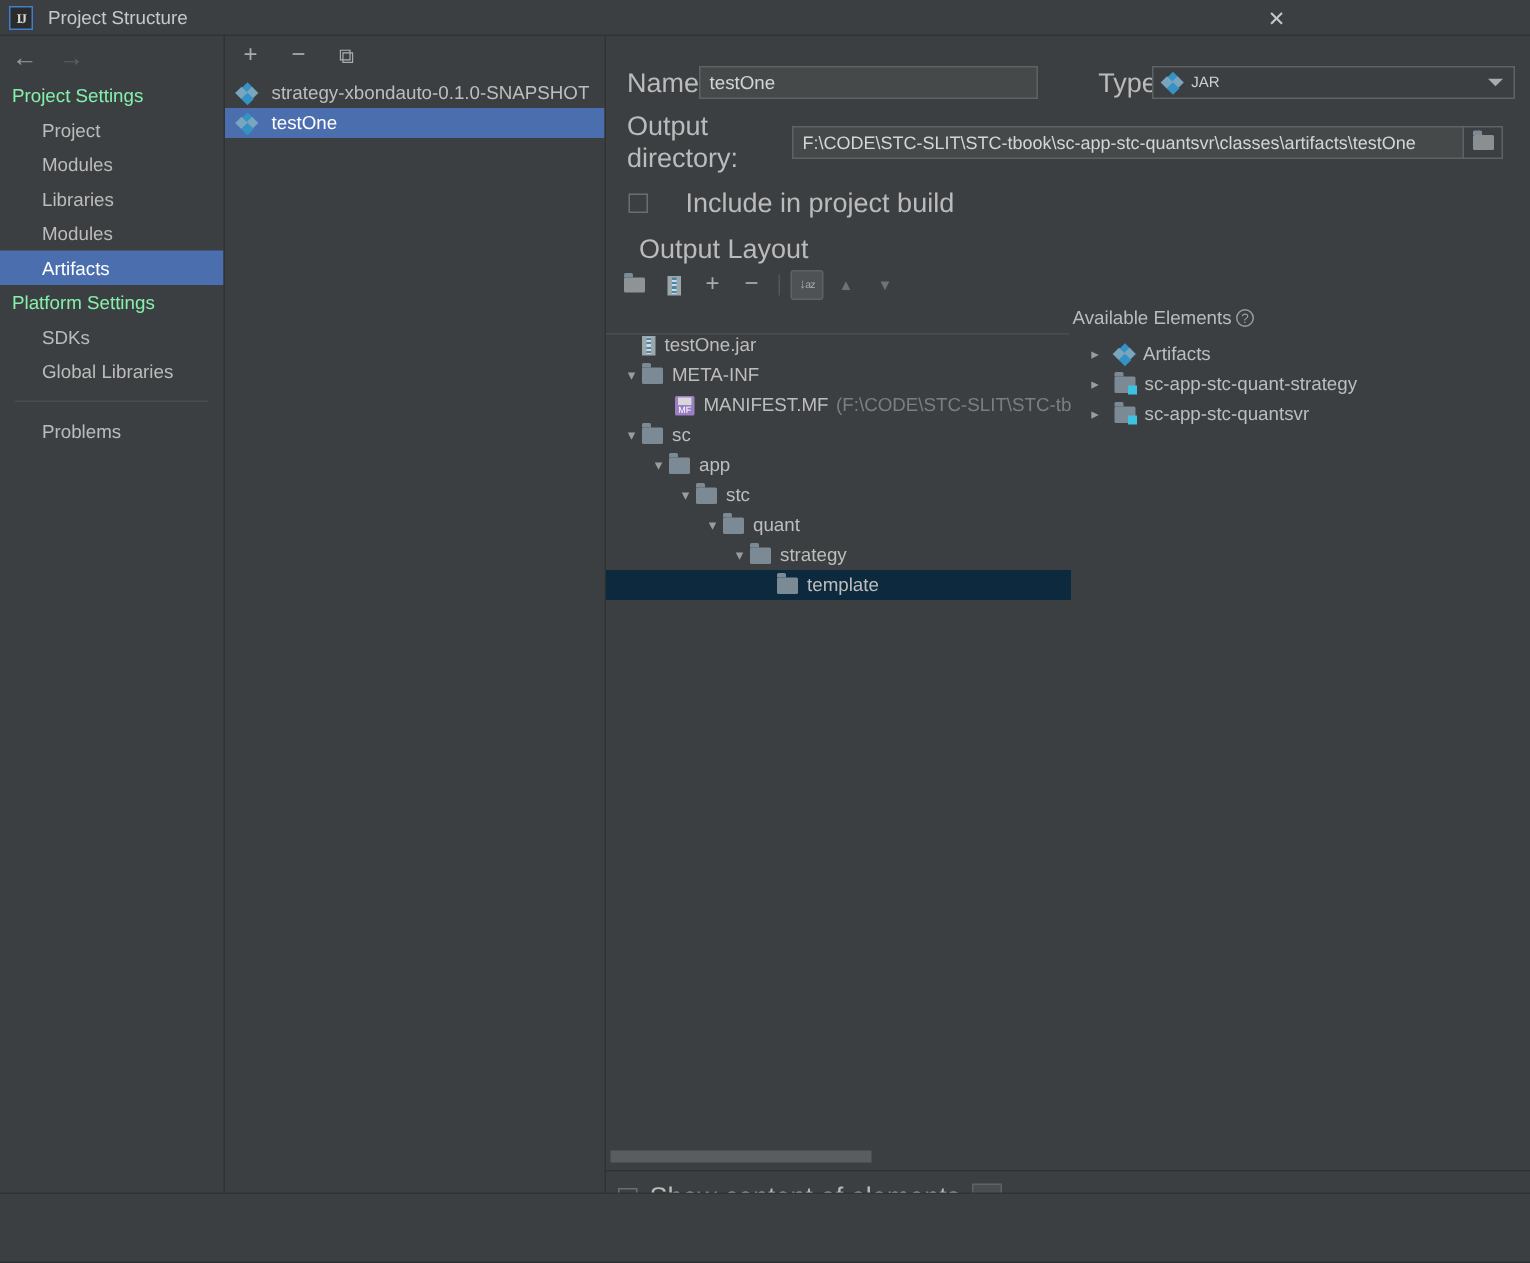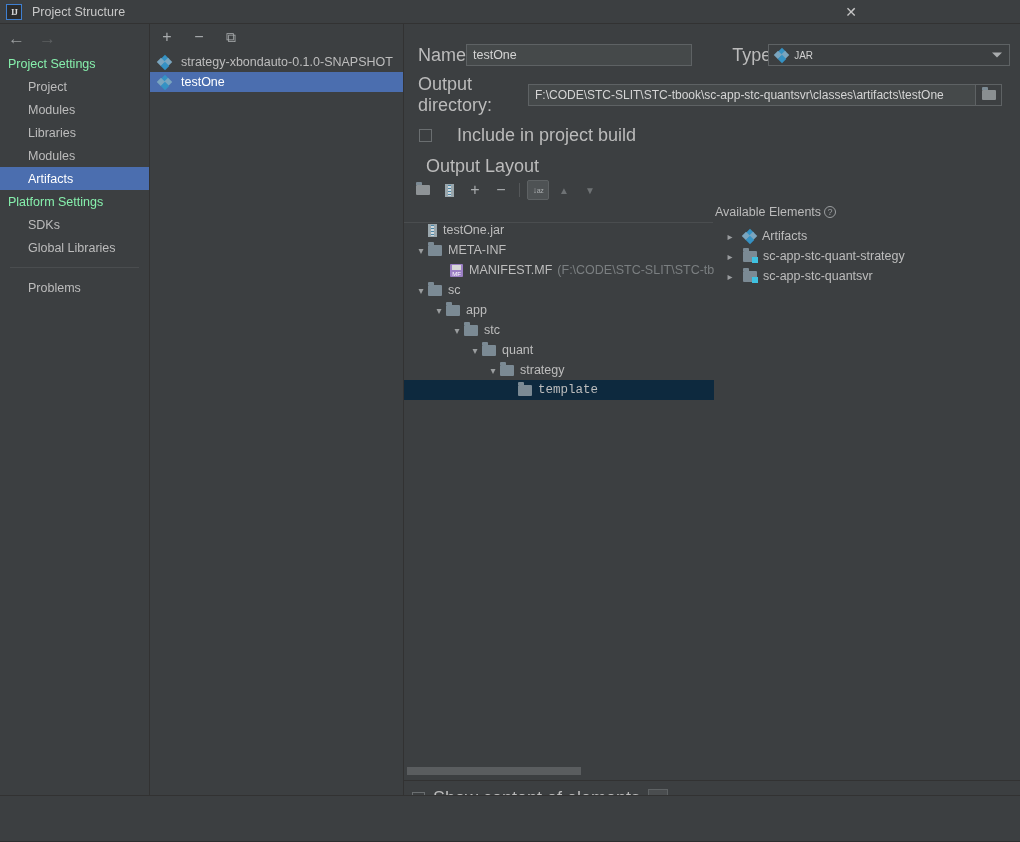--- a/index.html
+++ b/index.html
@@ -414,21 +414,21 @@
 
       <div class="tree-row" style="padding-left:82px;">
         <span class="twisty">▾</span>
         <span class="folder-icon"></span>
         <span style="margin-left:6px;">strategy</span>
       </div>
 
       <div class="tree-row selected" style="padding-left:100px;">
         <span class="twisty"></span>
         <span class="folder-icon"></span>
-        <span style="margin-left:6px;font-family:Liberation Mono, monospace;">template</span>
+        <span style="margin-left:6px;">template</span>
       </div>
 
     </div>
 
     <div class="hscroll-track"></div>
     <div class="hscroll-thumb"></div>
 
     <div class="avail-title">
       <span>Available Elements</span>
       <span class="help-circle">?</span>

